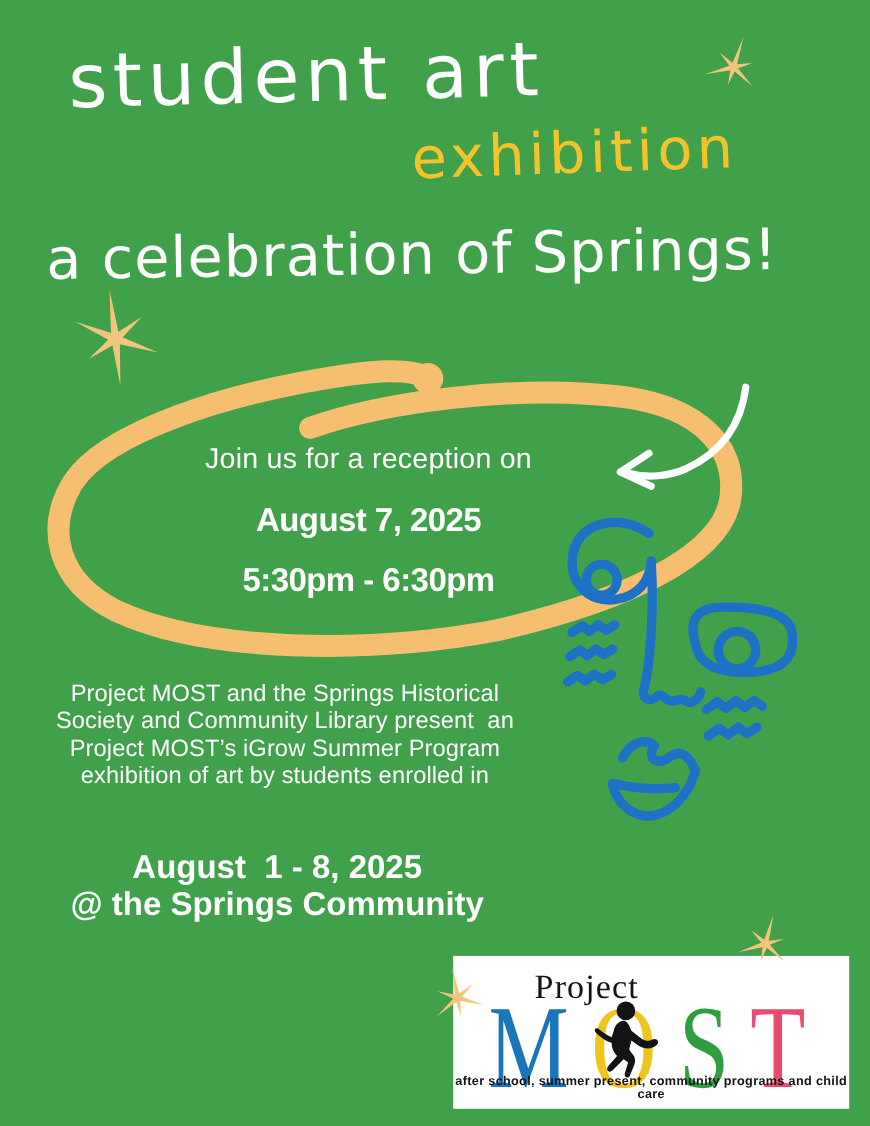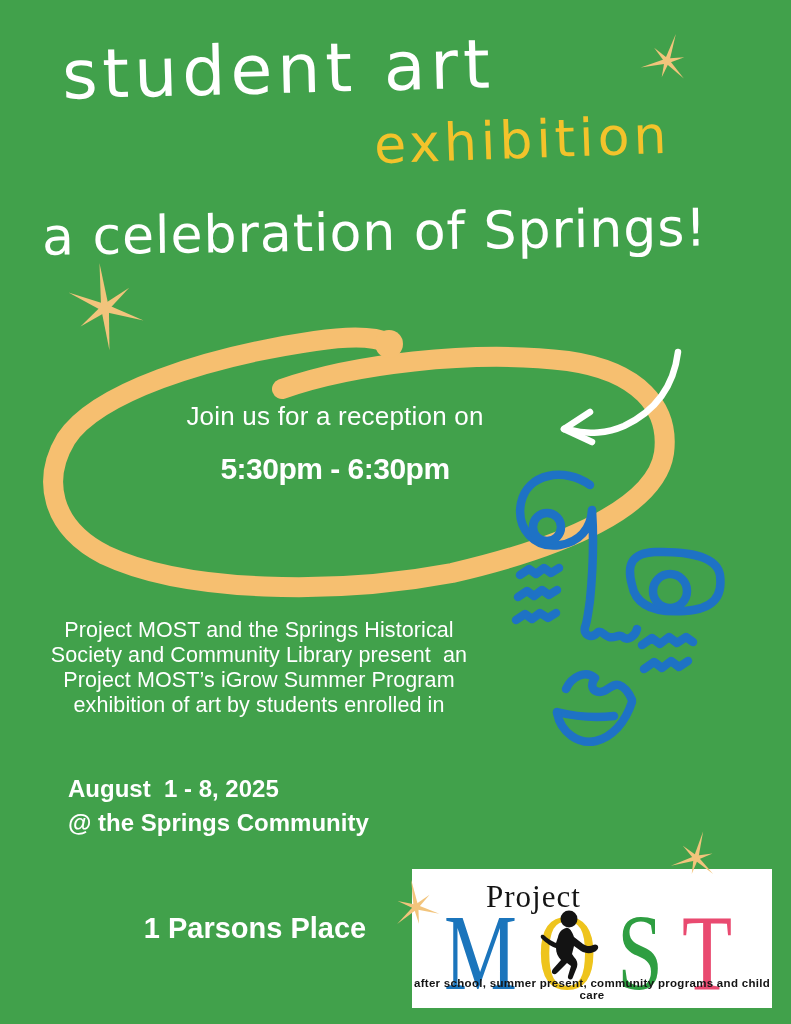--- a/index.html
+++ b/index.html
@@ -15,21 +15,21 @@
 
   .reception{left:135px;top:400px;width:400px;text-align:center;color:#fff;}
   .reception .intro{font-size:26px;font-weight:500;letter-spacing:0.2px;line-height:32px;}
   .reception .date{font-size:30px;font-weight:700;letter-spacing:-0.5px;margin-top:25px;}
   .reception .time{font-size:30px;font-weight:700;letter-spacing:-0.5px;margin-top:20px;}
 
   .description{left:39px;top:618px;width:440px;text-align:center;font-size:21.5px;
                line-height:25px;font-weight:500;letter-spacing:0.1px;}
   .description div{white-space:pre-wrap;}
 
-  .dates-block{left:68px;top:772px;width:400px;text-align:left;font-size:24px;
+  .dates-block{left:52px;top:772px;width:400px;text-align:center;font-size:30px;
                font-weight:700;line-height:34px;}
   .dates-block div{white-space:pre-wrap;}
   .address-block{left:55px;top:912px;width:400px;text-align:center;font-size:29px;
                font-weight:700;line-height:33px;}
 
   .logo-box{left:412px;top:869px;width:336px;height:139px;background:#fff;padding-left:24px;}
   .logo-project{position:absolute;left:74px;top:10px;font-family:"Liberation Serif",serif;
                 font-size:31px;font-weight:500;letter-spacing:1px;}
   .logo-most{position:absolute;left:32px;bottom:1px;font-family:"Liberation Serif",serif;
              font-size:108px;line-height:1;transform:scale(0.76,1);transform-origin:0 100%;
@@ -102,37 +102,37 @@
       <path d="M-4 0 L0 -46 L4 0 L0 6 Z" transform="rotate(305) scale(1 0.88)"></path>
     </g>
   </svg>
 
   <div class="abs hand title1" style="color: rgb(255, 255, 255);">student art</div>
   <div class="abs hand title2" style="color: rgb(243, 195, 43);">exhibition</div>
   <div class="abs hand title3" style="color: rgb(255, 255, 255);">a celebration of Springs!</div>
 
   <div class="abs reception">
     <div class="intro">Join us for a reception on</div>
+    <div class="date">August 7, 2025</div>
     <div class="time">5:30pm - 6:30pm</div>
   </div>
 
   <div class="abs description" style="color: rgb(255, 255, 255); text-align: center;">
     <div>Project MOST and the Springs Historical</div>
     <div>Society and Community Library present  an</div>
     <div>Project MOST’s iGrow Summer Program</div>
     <div>exhibition of art by students enrolled in</div>
   </div>
 
   <div class="abs dates-block" style="color: rgb(255, 255, 255);">
     <div>August  1 - 8, 2025</div>
     <div>@ the Springs Community</div>
   </div>
 
   <div class="abs address-block" style="color: rgb(255, 255, 255);">
-    <div>1 Parsons Place</div>
   </div>
 
   <div class="abs logo-box">
     <div class="logo-project" style="color: rgb(20, 20, 20);">Project</div>
     <div class="logo-most">
       <span style="color: rgb(27, 117, 188);">M</span>
       <span style="color: rgb(238, 196, 29);">O</span>
       <span style="color: rgb(46, 158, 65);">S</span>
       <span style="color: rgb(233, 74, 112);">T</span>
     </div>

